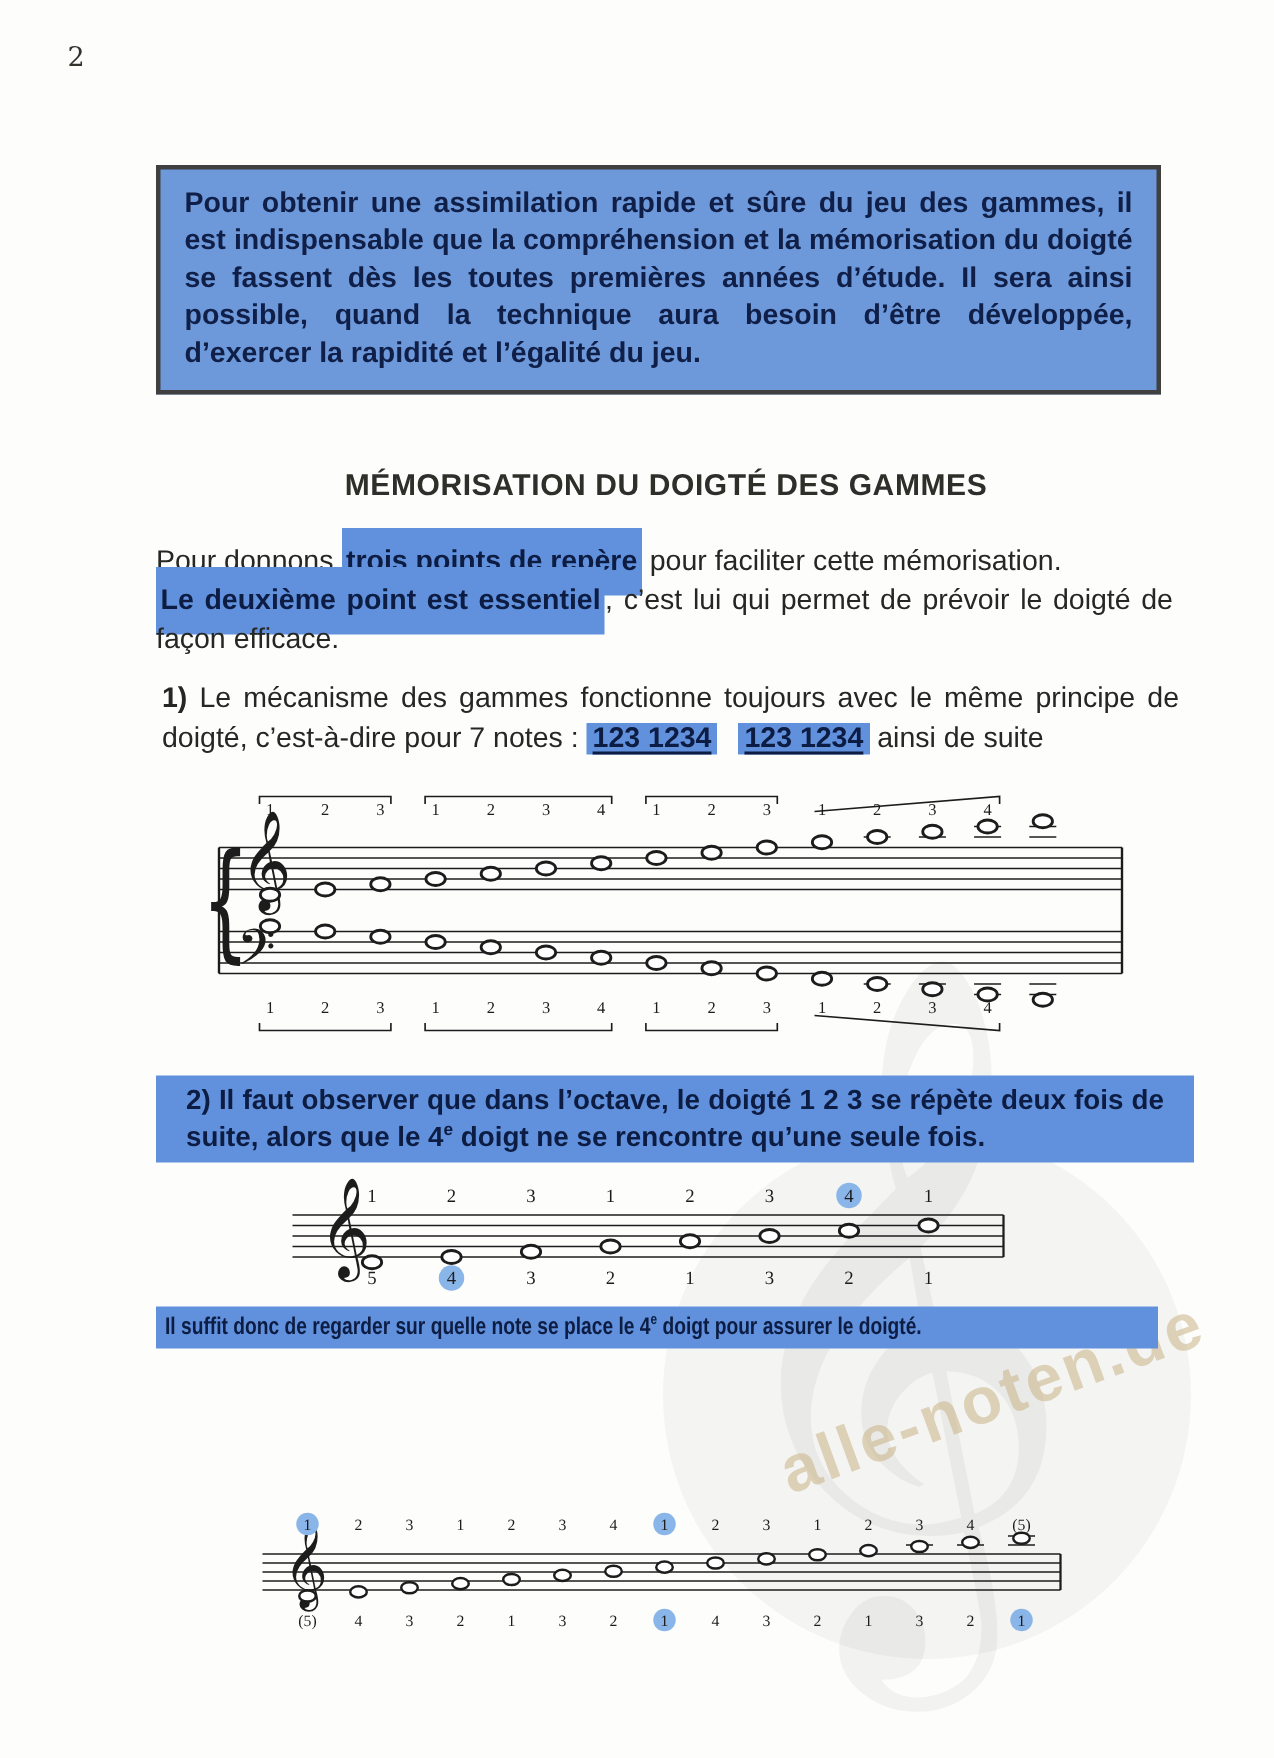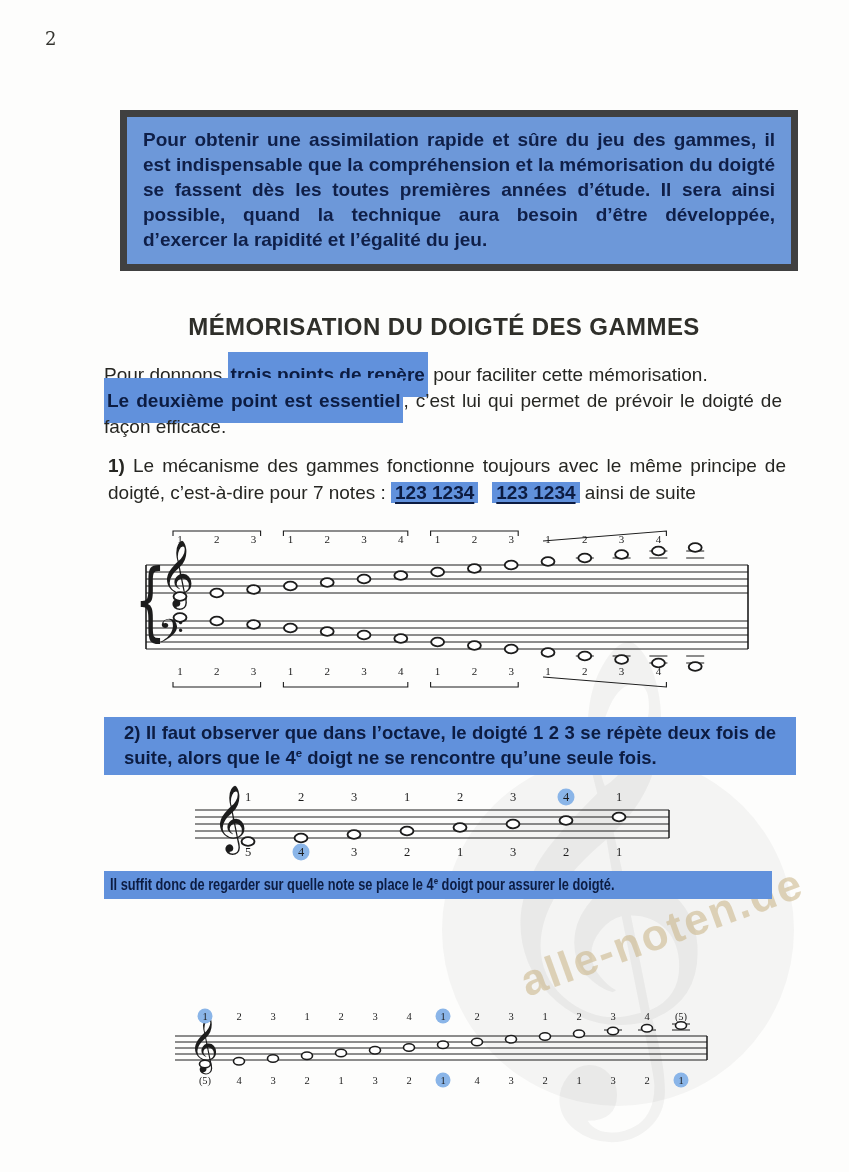--- a/index.html
+++ b/index.html
@@ -14,27 +14,27 @@
            font-size:420px;line-height:430px;color:rgba(40,40,40,0.05);}
   .wm-text{position:absolute;left:522px;top:958px;transform:rotate(-20deg);
            transform-origin:left center;font-size:44px;font-weight:bold;
            letter-spacing:2px;color:rgba(200,178,132,0.55);white-space:nowrap;}
 
   .content{position:absolute;inset:0;}
 
   .page-number{position:absolute;left:45px;top:28px;font-family:"DejaVu Serif",serif;
                font-size:18px;color:#33332e;}
 
-  .intro-box{position:absolute;left:120px;top:110px;width:632px;
-             background:#6d98d9;border:7px solid #404040;padding:10px 16px 12px 16px;}
+  .intro-box{position:absolute;left:104px;top:110px;width:632px;
+             background:#6d98d9;border:3px solid #404040;padding:10px 16px 12px 16px;}
   .intro-box p{margin:0;font-weight:bold;font-size:19px;line-height:1.32;
                color:#0f1f48;text-align:justify;}
 
   .main-title{position:absolute;left:104px;top:313px;width:680px;margin:0;
-              text-align:center;font-size:24px;font-weight:bold;color:#2f2f2a;
+              text-align:center;font-size:20px;font-weight:bold;color:#2f2f2a;
               letter-spacing:0.4px;}
 
   .intro-para{position:absolute;left:104px;top:362px;width:678px;margin:0;
               font-size:19px;line-height:1.38;text-align:justify;}
   .hl{background:#6191dc;color:#0c1c42;font-weight:bold;padding:12px 3px;}
 
   .point{position:absolute;left:104px;width:678px;margin:4px;
          font-size:19px;line-height:1.42;text-align:justify;}
   .point-1{top:449px;}
   .point-3{top:946px;}

